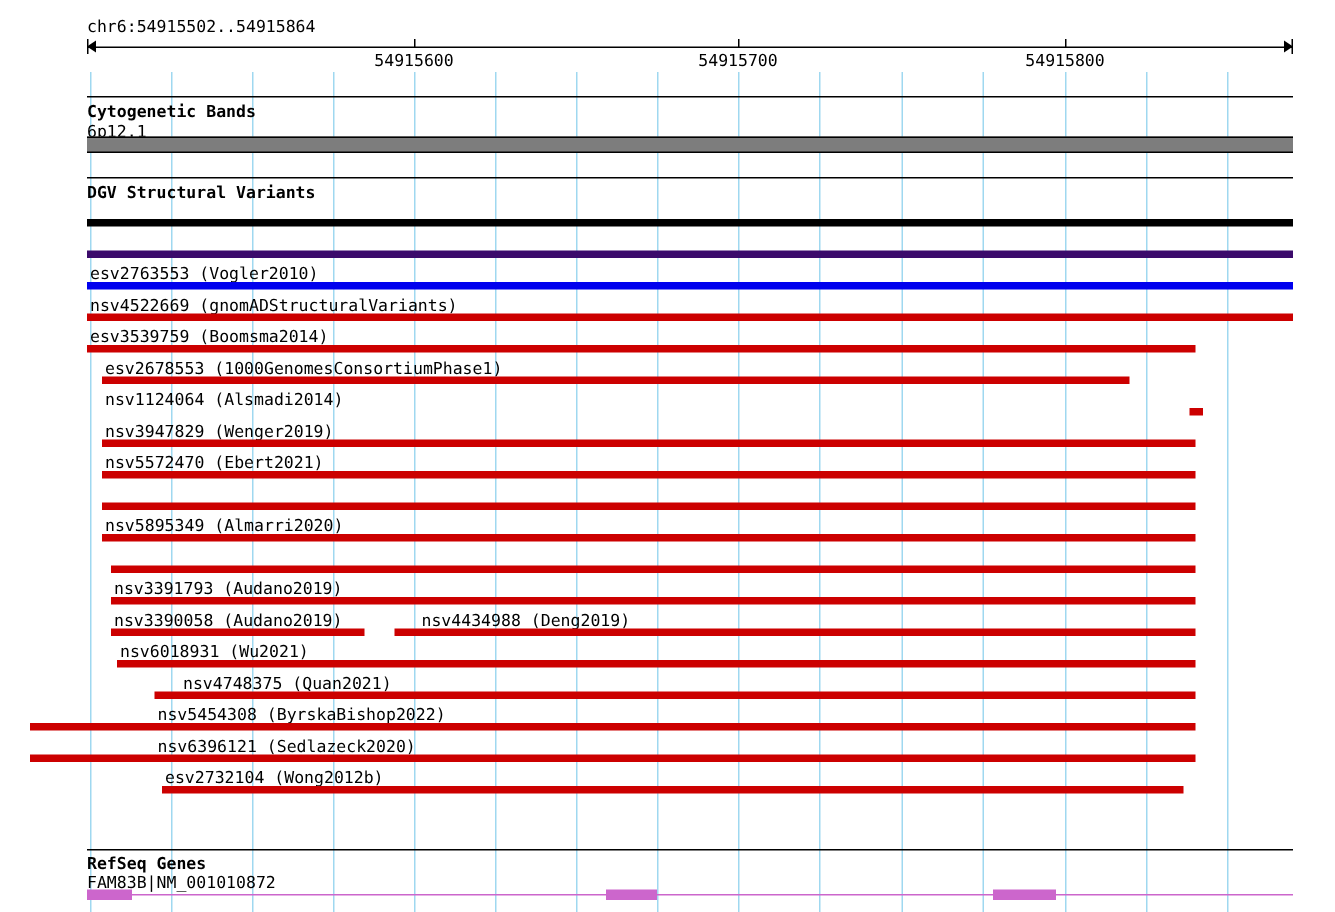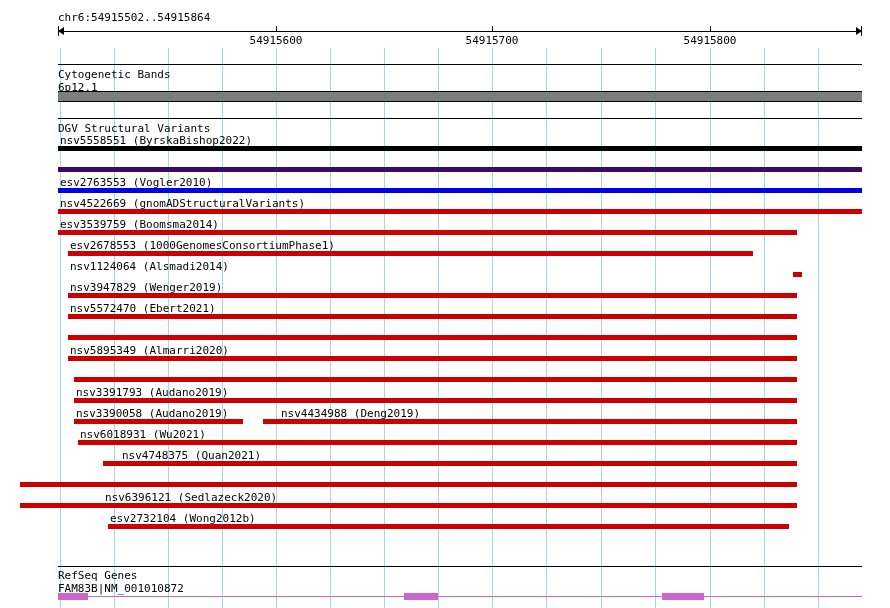--- a/index.html
+++ b/index.html
@@ -84,21 +84,21 @@
     font-size: 11px;
     color: #000;
     transform: translateX(-50%);
     white-space: nowrap;
   }
   
   .track-title {
     position: absolute;
     left: 58px;
     font-size: 11px;
-    font-weight: normal;
+    font-weight: bold;
     color: #000;
     white-space: nowrap;
   }
   .track-rule {
     position: absolute;
     left: 58px;
     width: 804px;
     height: 1px;
     background: #000;
   }
@@ -187,21 +187,20 @@
   <div class="ruler-label" style="left:710px">54915800</div>
 
   <div class="track-rule" style="top:64px"></div>
   <div class="track-title" style="top:68px">Cytogenetic Bands</div>
   <div class="cytoband-label" style="top:81px">6p12.1</div>
   <div class="cytoband-bar" style="top:91px"></div>
 
   <div class="track-rule" style="top:118px"></div>
   <div class="track-title" style="top:122px">DGV Structural Variants</div>
 
-  <div class="feature-label" style="left:60px;  top:134px">nsv5558551 (ByrskaBishop2022)</div>
   <div class="feature-bar" style="left:58px;  top:146px; width:804px; background:#000000"></div>
 
   <div class="feature-bar" style="left:58px;  top:167px; width:804px; background:#3b0a6b"></div>
 
   <div class="feature-label" style="left:60px;  top:176px">esv2763553 (Vogler2010)</div>
   <div class="feature-bar" style="left:58px;  top:188px; width:804px; background:#0000ee"></div>
 
   <div class="feature-label" style="left:60px;  top:197px">nsv4522669 (gnomADStructuralVariants)</div>
   <div class="feature-bar" style="left:58px;  top:209px; width:804px; background:#cc0000"></div>
 
@@ -234,20 +233,21 @@
   <div class="feature-label" style="left:281px; top:407px">nsv4434988 (Deng2019)</div>
   <div class="feature-bar" style="left:74px;  top:419px; width:169px; background:#cc0000"></div>
   <div class="feature-bar" style="left:263px; top:419px; width:534px; background:#cc0000"></div>
 
   <div class="feature-label" style="left:80px;  top:428px">nsv6018931 (Wu2021)</div>
   <div class="feature-bar" style="left:78px;  top:440px; width:719px; background:#cc0000"></div>
 
   <div class="feature-label" style="left:122px; top:449px">nsv4748375 (Quan2021)</div>
   <div class="feature-bar" style="left:103px; top:461px; width:694px; background:#cc0000"></div>
 
+  <div class="feature-label" style="left:105px; top:470px">nsv5454308 (ByrskaBishop2022)</div>
   <div class="feature-bar" style="left:20px;  top:482px; width:777px; background:#cc0000"></div>
 
   <div class="feature-label" style="left:105px; top:491px">nsv6396121 (Sedlazeck2020)</div>
   <div class="feature-bar" style="left:20px;  top:503px; width:777px; background:#cc0000"></div>
 
   <div class="feature-label" style="left:110px; top:512px">esv2732104 (Wong2012b)</div>
   <div class="feature-bar" style="left:108px; top:524px; width:681px; background:#cc0000"></div>
 
   <div class="track-rule" style="top:566px"></div>
   <div class="track-title" style="top:569px">RefSeq Genes</div>

